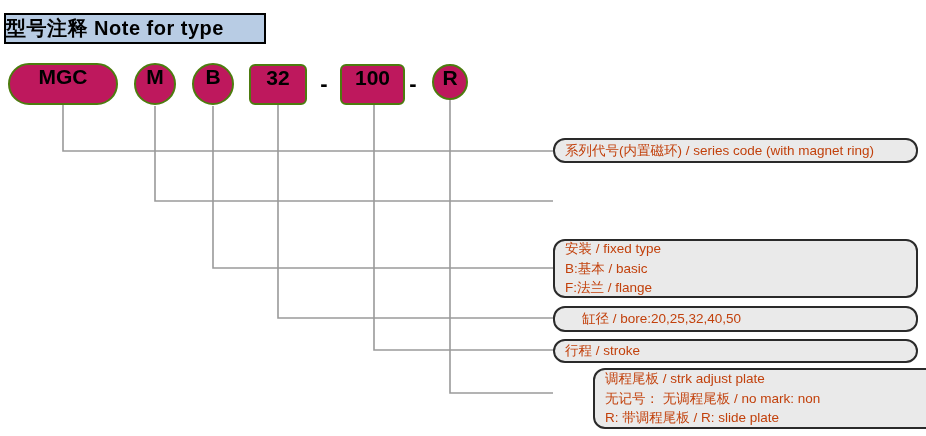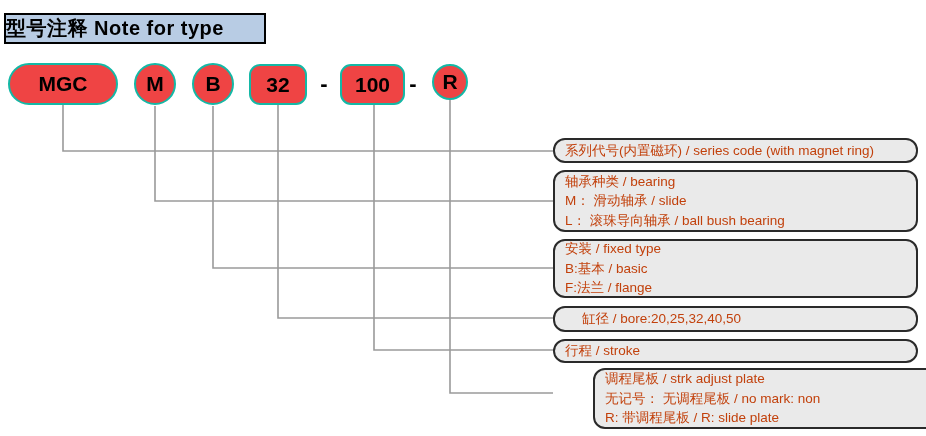--- a/index.html
+++ b/index.html
@@ -31,31 +31,30 @@
   .lines-svg {
     position: absolute;
     left: 0;
     top: 0;
     width: 926px;
     height: 436px;
   }
   .bubble {
     position: absolute;
     box-sizing: border-box;
-    background: #ef4444;
-    border: 2px solid #14b8a6;
+    background: #be185d;
+    border: 2px solid #4d7c0f;
     display: flex;
-    align-items: center;
     justify-content: center;
     font-weight: bold;
     font-size: 21px;
     color: #000;
   }
   .pill { border-radius: 21px; }
-  .pill-sm { border-radius: 11px; }
+  .pill-sm { border-radius: 6px; }
   .circle { border-radius: 50%; }
   .dash {
     position: absolute;
     width: 16px;
     text-align: center;
     font-weight: bold;
     font-size: 22px;
     color: #000;
   }
   .legend-box {
@@ -123,25 +122,20 @@
   <span class="dash" style="left:405px; top:71px;">-</span>
 
   <div class="bubble circle" style="left:432px; top:64px; width:36px; height:36px;">
     <span>R</span>
   </div>
 
   <div class="legend-box" style="top:138px; height:25px;">
     <div class="legend-line">系列代号(内置磁环) / series code (with magnet ring)</div>
   </div>
 
-  <div class="legend-box" style="top:170px; height:62px;">
-    <div class="legend-line">轴承种类 / bearing</div>
-    <div class="legend-line">M： 滑动轴承 / slide</div>
-    <div class="legend-line">L： 滚珠导向轴承 / ball bush bearing</div>
-  </div>
 
   <div class="legend-box" style="top:239px; height:59px;">
     <div class="legend-line">安装 / fixed type</div>
     <div class="legend-line">B:基本 / basic</div>
     <div class="legend-line">F:法兰 / flange</div>
   </div>
 
   <div class="legend-box" style="top:306px; height:26px;padding-left:27px;">
     <div class="legend-line">缸径 / bore:20,25,32,40,50</div>
   </div>

